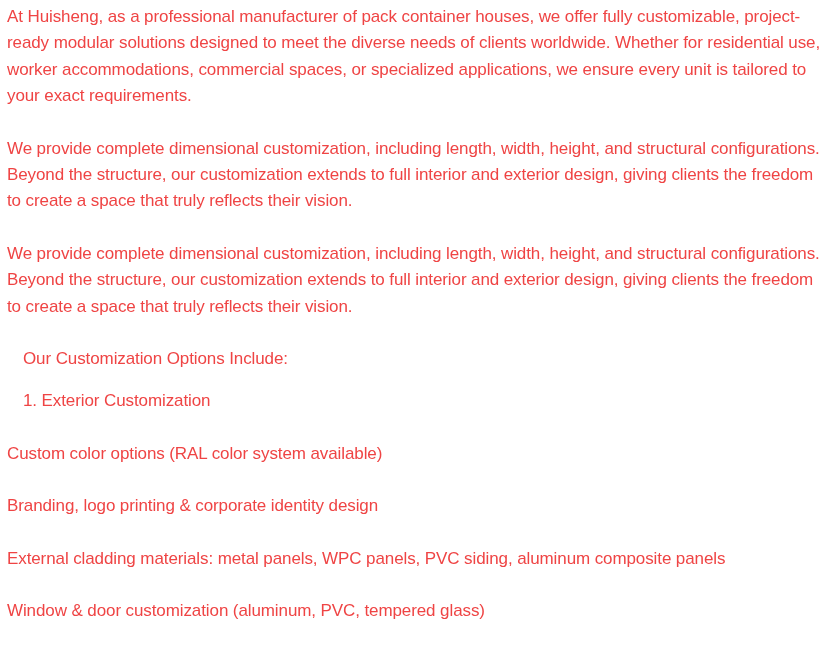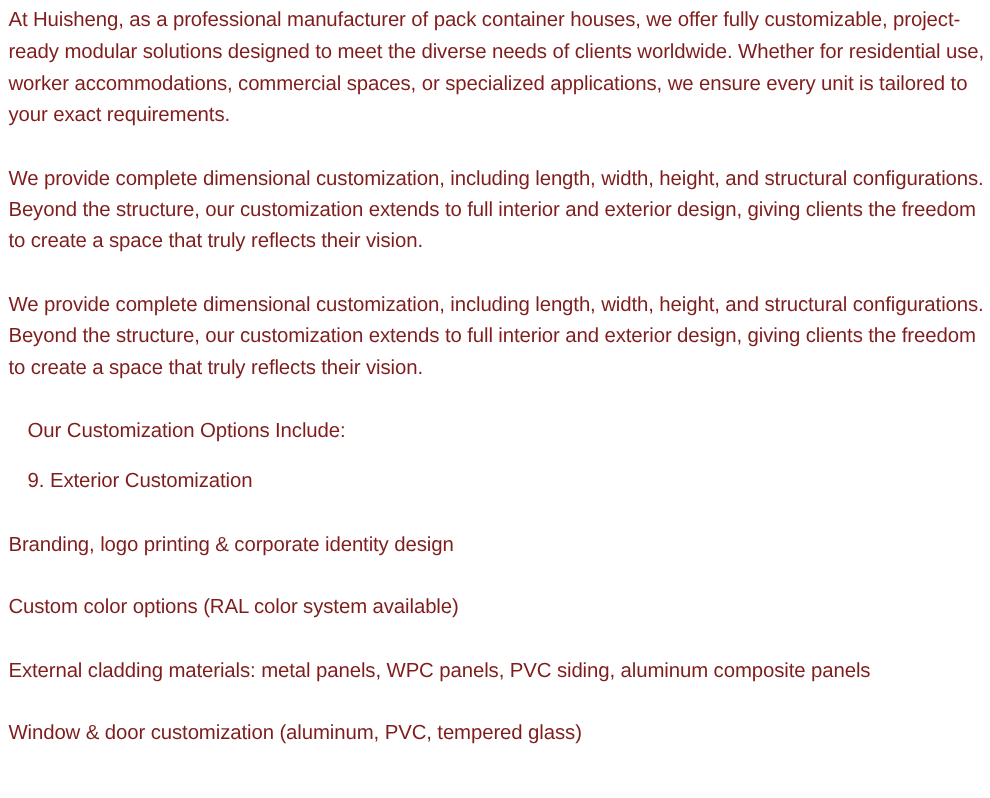--- a/index.html
+++ b/index.html
@@ -6,21 +6,21 @@
     margin: 0;
     padding: 0;
     background: #ffffff;
   }
   .page {
     width: 825px;
     height: 665px;
     box-sizing: border-box;
     padding: 4px 4px 0 7px;
     background: #ffffff;
-    color: #7f1d1d;
+    color: #ef4444;
     font-family: "Liberation Sans", "DejaVu Sans", sans-serif;
     font-size: 17px;
     line-height: 26.4px;
     letter-spacing: -0.1px;
     overflow: hidden;
   }
   .para {
     margin: 0 0 26px 0;
     padding: 0;
   }
@@ -37,24 +37,24 @@
 
 <main class="page">
   <p class="para">At Huisheng, as a professional manufacturer of pack container houses, we offer fully customizable, project-ready modular solutions designed to meet the diverse needs of clients worldwide. Whether for residential use, worker accommodations, commercial spaces, or specialized applications, we ensure every unit is tailored to your exact requirements.</p>
 
   <p class="para">We provide complete dimensional customization, including length, width, height, and structural configurations. Beyond the structure, our customization extends to full interior and exterior design, giving clients the freedom to create a space that truly reflects their vision.</p>
 
   <p class="para">We provide complete dimensional customization, including length, width, height, and structural configurations. Beyond the structure, our customization extends to full interior and exterior design, giving clients the freedom to create a space that truly reflects their vision.</p>
 
   <div class="para line-block">
     <div>Our Customization Options Include:</div>
-    <div>9. Exterior Customization</div>
+    <div>1. Exterior Customization</div>
   </div>
 
+  <p class="para">Custom color options (RAL color system available)</p>
+
   <p class="para">Branding, logo printing &amp; corporate identity design</p>
-
-  <p class="para">Custom color options (RAL color system available)</p>
 
   <p class="para">External cladding materials: metal panels, WPC panels, PVC siding, aluminum composite panels</p>
 
 
   <p class="para">Window &amp; door customization (aluminum, PVC, tempered glass)</p>
 </main>
 
 </body></html>

